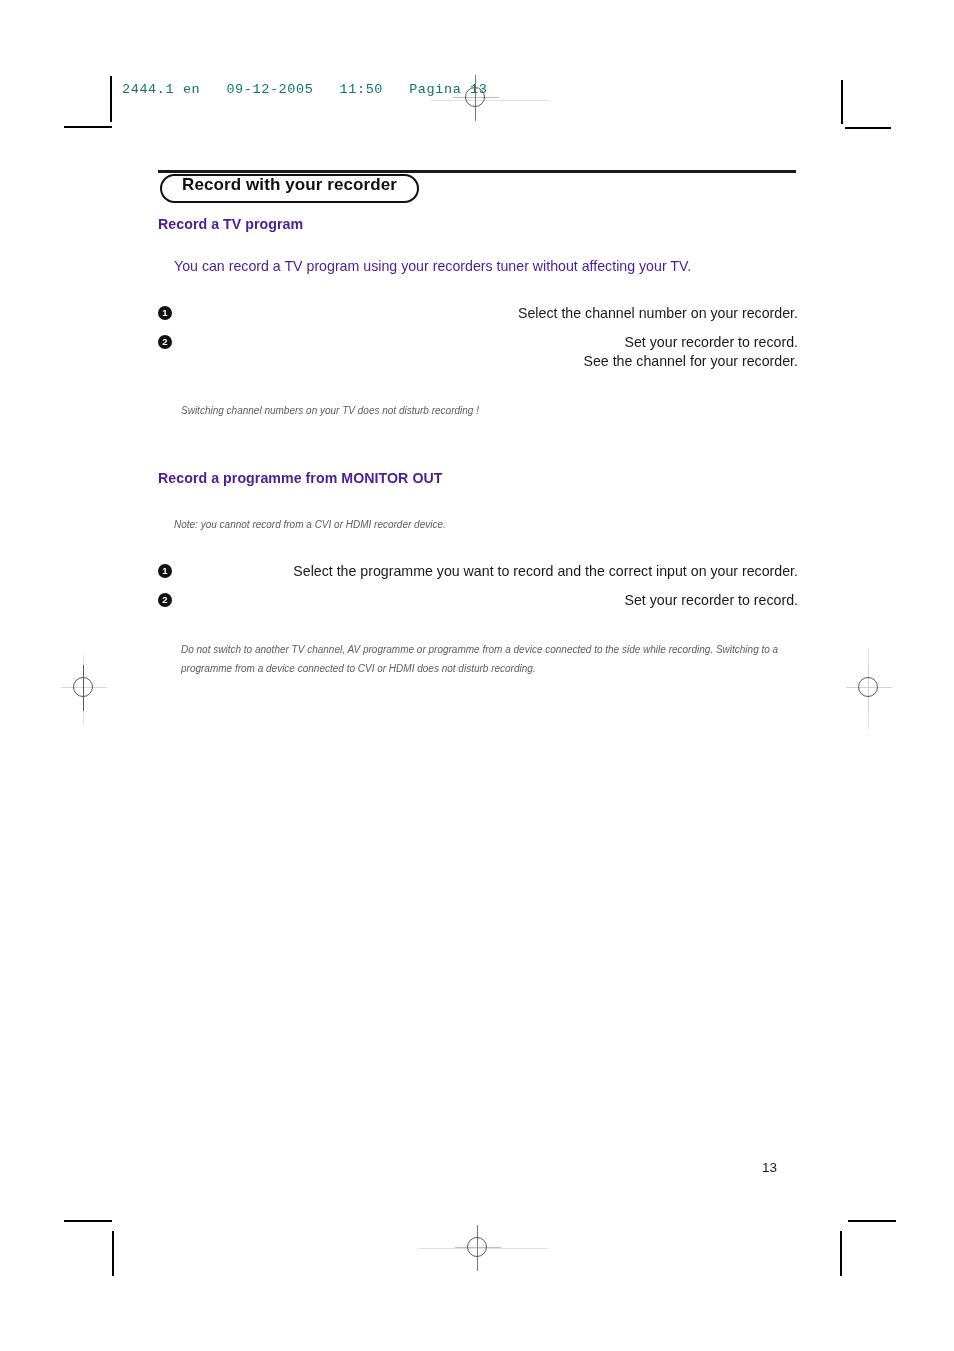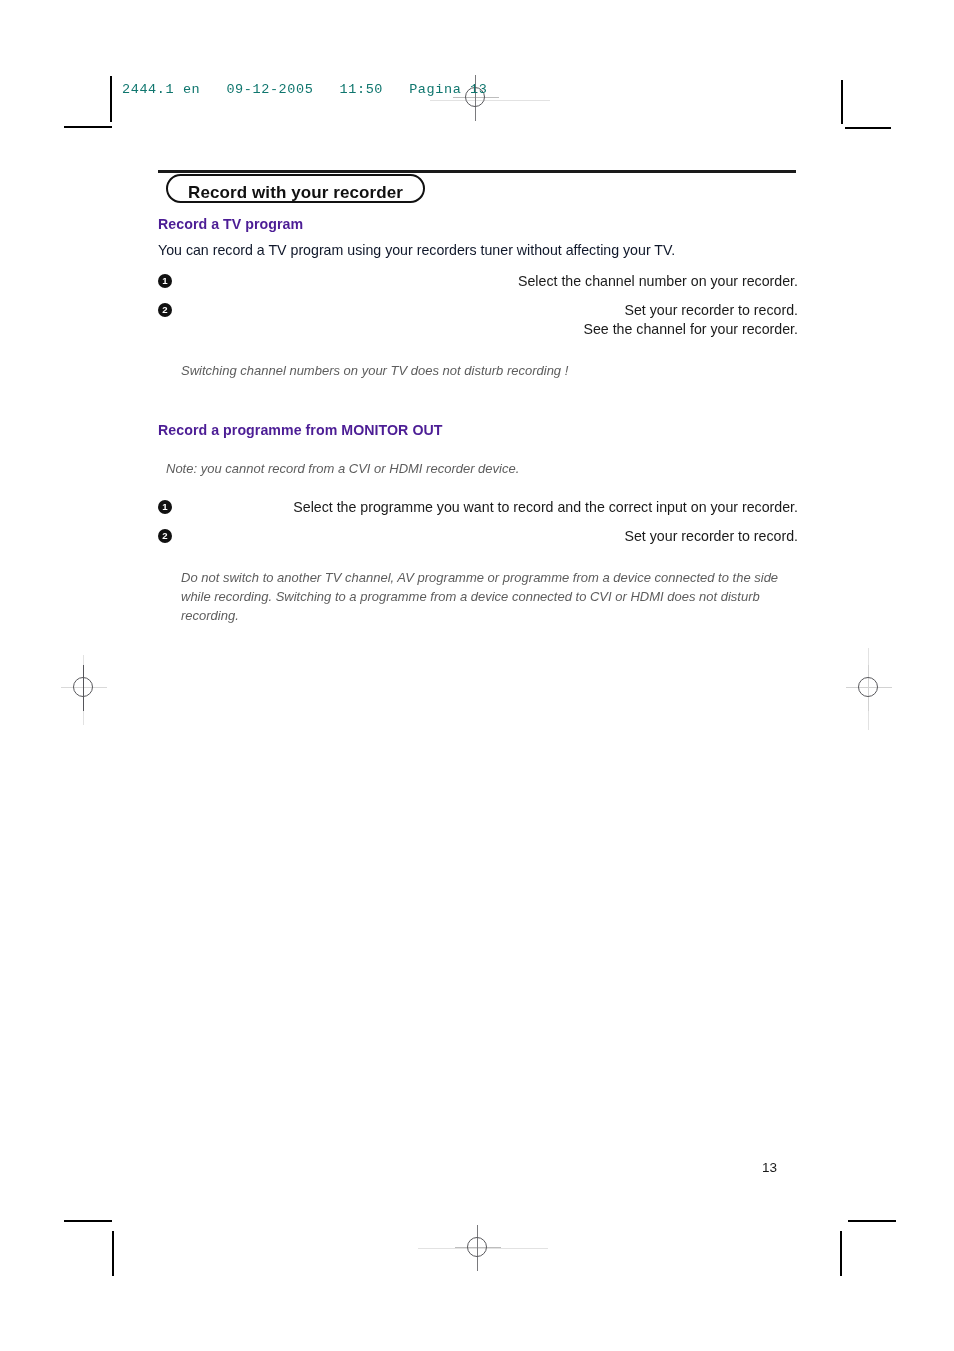--- a/index.html
+++ b/index.html
@@ -111,30 +111,30 @@
   .chapter-rule {
     position: absolute;
     left: 0;
     top: 10px;
     width: 638px;
     height: 0;
     border-top: 3px solid #1a1a1a;
   }
   .chapter-pill {
     position: absolute;
-    left: 8px;
+    left: 2px;
     top: 14px;
     height: 29px;
     box-sizing: border-box;
     border: 2px solid #111;
     border-radius: 16px;
     background: #fff;
     padding: 0 20px;
     display: flex;
-    align-items: flex-end;
+    align-items: flex-start;
   }
   .chapter-pill .chapter-title {
     font-size: 17px;
     font-weight: bold;
     letter-spacing: 0.1px;
     color: #111;
     white-space: nowrap;
     line-height: 1;
   }
 
@@ -142,29 +142,29 @@
   .section-heading {
     font-size: 14.2px;
     font-weight: bold;
     color: #4c1d95;
     margin: 0;
     letter-spacing: 0.05px;
   }
   .body-text {
     font-size: 14.2px;
     line-height: 18.6px;
-    color: #0f172a;
-    margin: 0;
+    color: #4c1d95;
+    margin: 16px;
   }
   .note-text {
-    font-size: 13px;
+    font-size: 10px;
     line-height: 19px;
     font-style: italic;
     color: #5d5d5d;
-    margin: 8px;
+    margin: 16px;
   }
   .note-indent { margin-left: 23px; }
 
   .step-list {
     list-style: none;
     margin: 0;
     padding: 0;
   }
   .step {
     position: relative;

